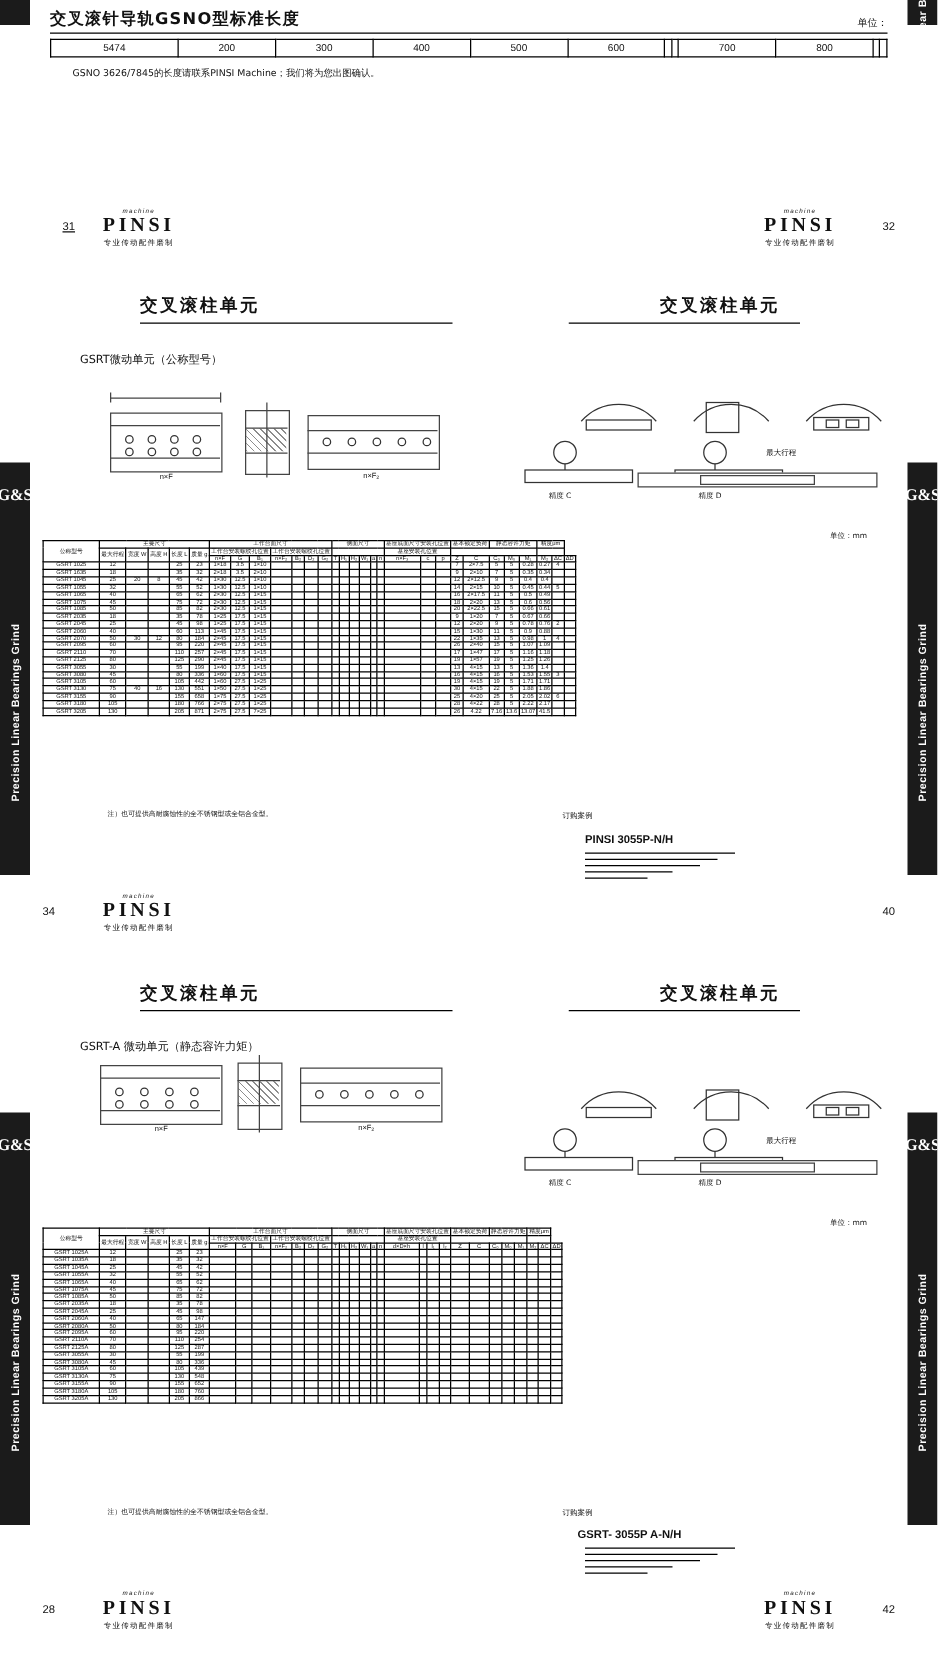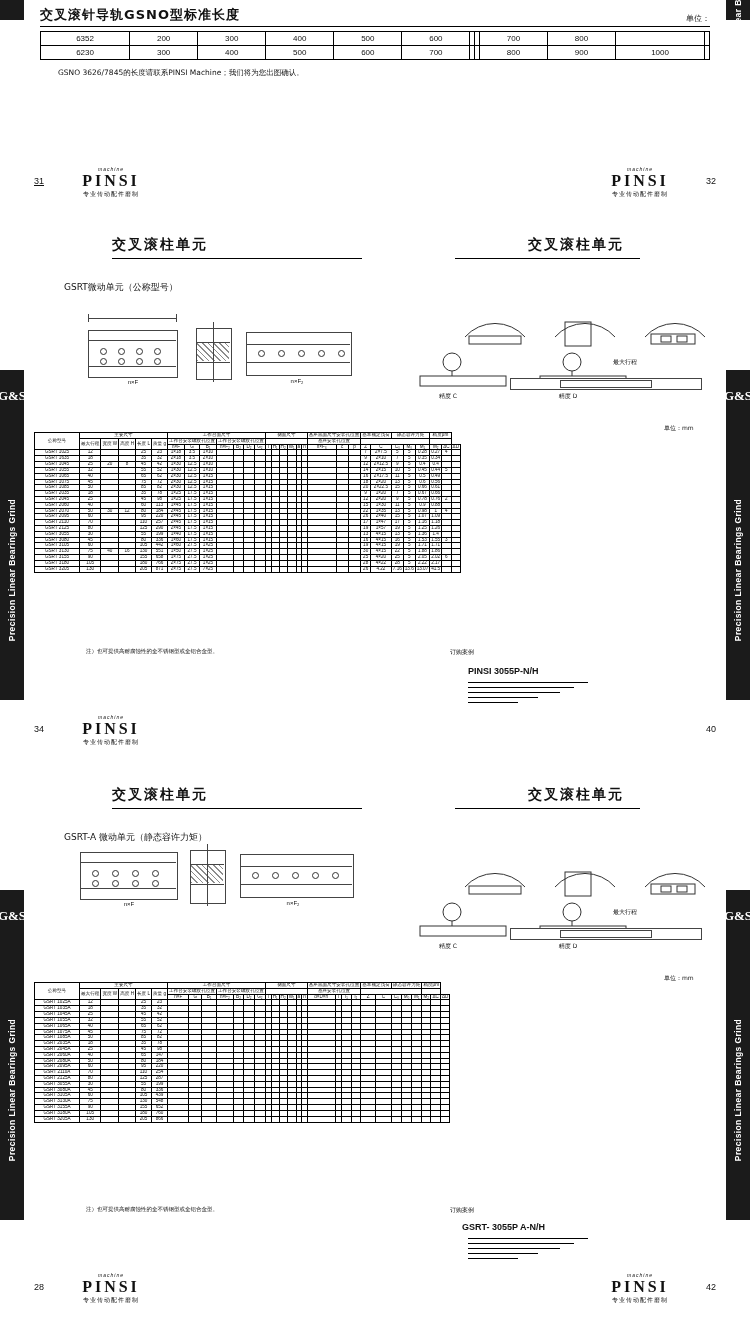--- a/index.html
+++ b/index.html
@@ -102,53 +102,39 @@
 
   <div id="top-section">
     <div class="hdr">
       <div class="cn title-cn">交叉滚针导轨GSNO型标准长度</div>
       <div class="cn unit">单位：</div>
     </div>
     <hr class="hr" style="margin:2px 0 0 0;">
     <table class="std">
       <tbody>
       <tr>
-        <td>6352</td>
+        <td>5474</td>
         <td>200</td>
         <td>300</td>
         <td>400</td>
         <td>500</td>
         <td>600</td>
         <td></td>
         <td></td>
         <td>700</td>
         <td>800</td>
         <td></td>
         <td></td>
       </tr>
-      <tr>
-        <td>6230</td>
-        <td>300</td>
-        <td>400</td>
-        <td>500</td>
-        <td>600</td>
-        <td>700</td>
-        <td></td>
-        <td></td>
-        <td>800</td>
-        <td>900</td>
-        <td>1000</td>
-        <td></td>
-      </tr>
     </tbody>
       </table>
     <div class="cn note">GSNO 3626/7845的长度请联系PINSI Machine；我们将为您出图确认。</div>
   </div>
 
-  <div class="pnum" style="left:34px;top:176px;text-decoration:underline;">31</div>
+  <div class="pnum" style="left:50px;top:176px;text-decoration:underline;">31</div>
   <div class="logo" style="left:56px;top:166px;width:110px;">
     <div class="mach">machine</div>
     <div class="brand">PINSI</div>
     <div class="cn sub">专业传动配件磨制</div>
   </div>
   <div class="logo" style="left:585px;top:166px;width:110px;">
     <div class="mach">machine</div>
     <div class="brand">PINSI</div>
     <div class="cn sub">专业传动配件磨制</div>
   </div>

